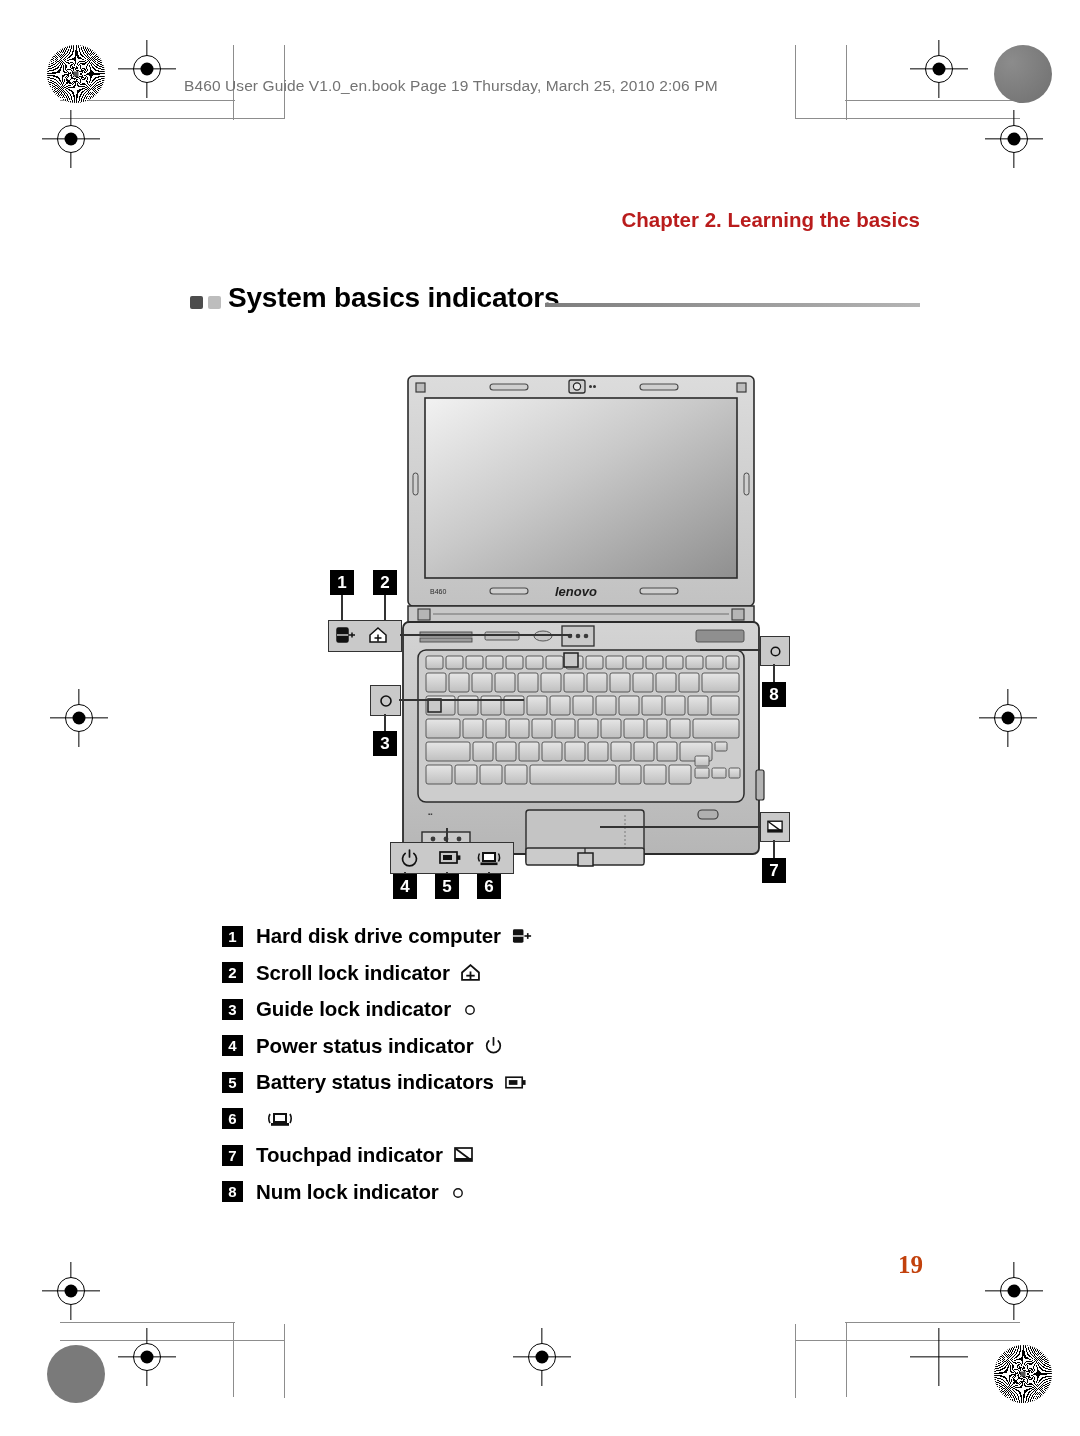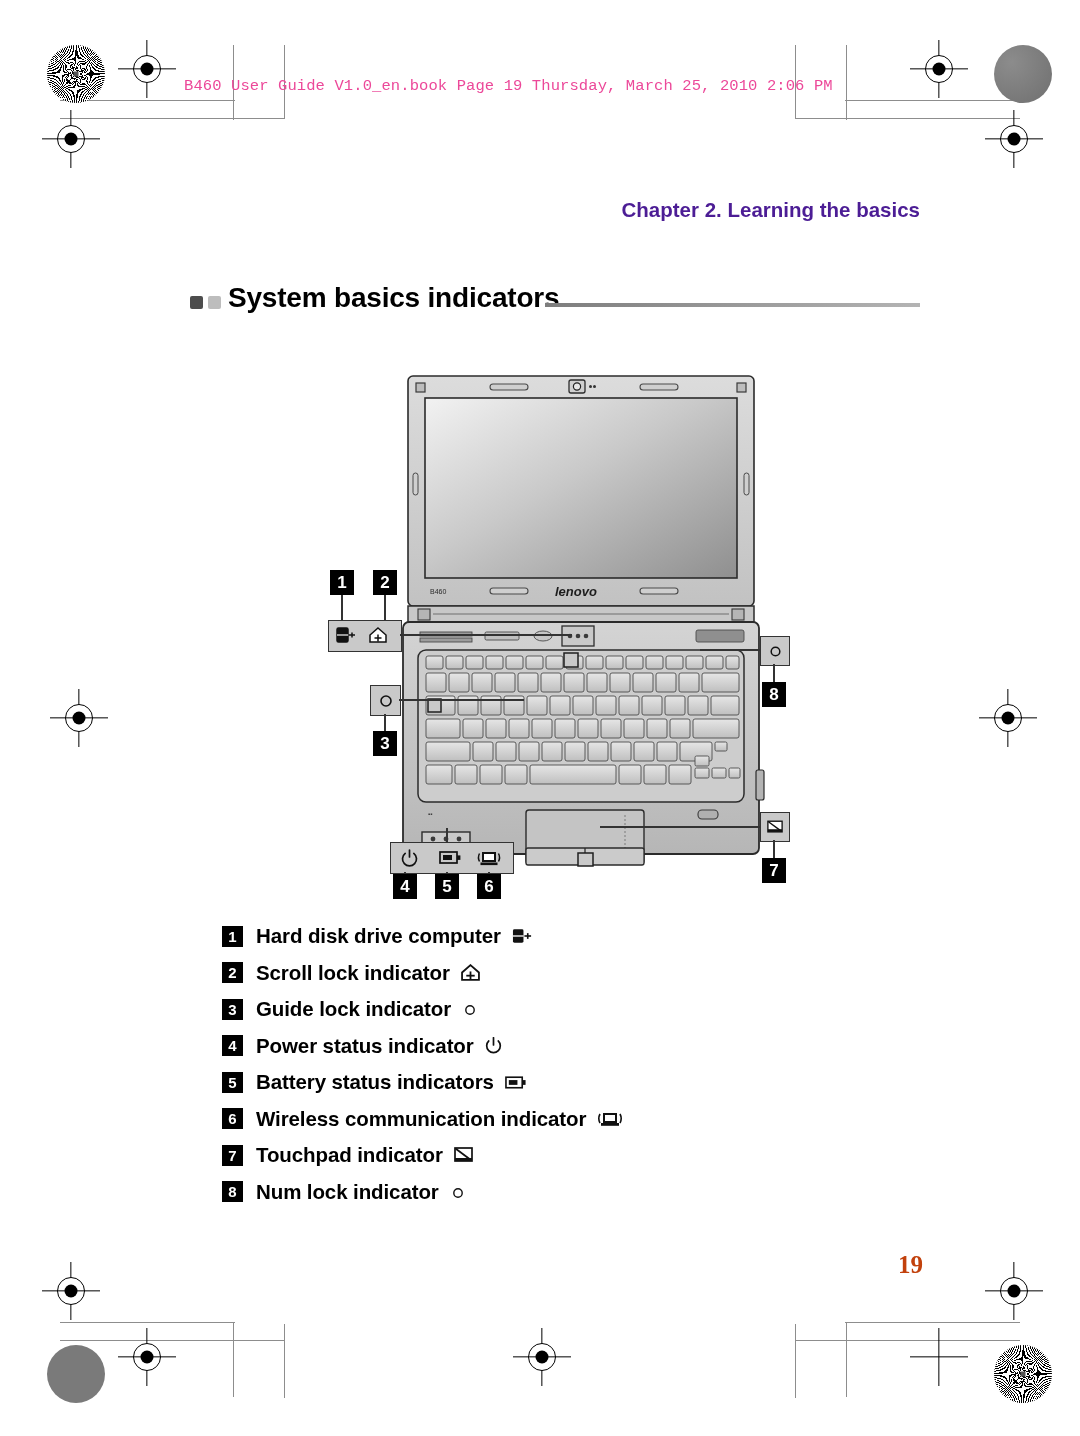--- a/index.html
+++ b/index.html
@@ -29,29 +29,29 @@
     width:5px;height:5px;background:#555;}
   .graycircle{position:absolute;width:58px;height:58px;border-radius:50%;background:#7a7a7a;}
   .graycircle.dotted{background:
       radial-gradient(circle at 30% 30%, #8c8c8c, #6f6f6f);}
 
   .cropline{position:absolute;background:#8d8d8d;}
 
   
   .filehdr{
     position:absolute;left:184px;top:77px;
-    font-family:Liberation Mono, monospace;
-    font-size:15.5px;color:#ec4899;letter-spacing:.1px;white-space:nowrap;
+    font-family:Liberation Sans, sans-serif;
+    font-size:15.5px;color:#737373;letter-spacing:.1px;white-space:nowrap;
   }
 
   
   .chapter{
-    position:absolute;right:160px;top:198px;
+    position:absolute;right:160px;top:208px;
     font-family:"Liberation Sans", sans-serif;
-    font-weight:bold;font-size:20.5px;color:#4c1d95;white-space:nowrap;
+    font-weight:bold;font-size:20.5px;color:#b91c1c;white-space:nowrap;
   }
 
   
   .sectionwrap{position:absolute;left:190px;top:286px;right:160px;height:42px;}
   .bullets{position:absolute;left:0;top:10px;display:flex;gap:5px;}
   .bullets span{display:block;width:13px;height:13px;border-radius:2px;}
   .b1{background:#4d4d4d;}
   .b2{background:#bdbdbd;}
   .sectiontitle{
     position:absolute;left:38px;top:-4px;
@@ -501,21 +501,20 @@
         <svg width="22" height="14" viewBox="0 0 23 14">
           <rect x="1" y="2" width="17" height="11" fill="none" stroke="#111" stroke-width="1.7"></rect>
           <rect x="18" y="5" width="3.5" height="5" fill="#111"></rect>
           <rect x="4" y="5" width="9" height="5" fill="#111"></rect>
         </svg>
       </div>
     </div>
 
     <div class="litem">
       <div class="num">6</div>
-      <div class="txt">Wireless communication indicator</div>
       <div class="ico">
         <svg width="26" height="18" viewBox="0 0 26 18">
           <rect x="6" y="3" width="14" height="10" fill="#111"></rect>
           <rect x="8" y="5" width="10" height="6" fill="#fff"></rect>
           <rect x="4" y="13" width="18" height="2.8" fill="#111"></rect>
           <path d="M3 4 Q0.6 8.5 3 13" fill="none" stroke="#111" stroke-width="1.6"></path>
           <path d="M23 4 Q25.4 8.5 23 13" fill="none" stroke="#111" stroke-width="1.6"></path>
         </svg>
       </div>
     </div>

